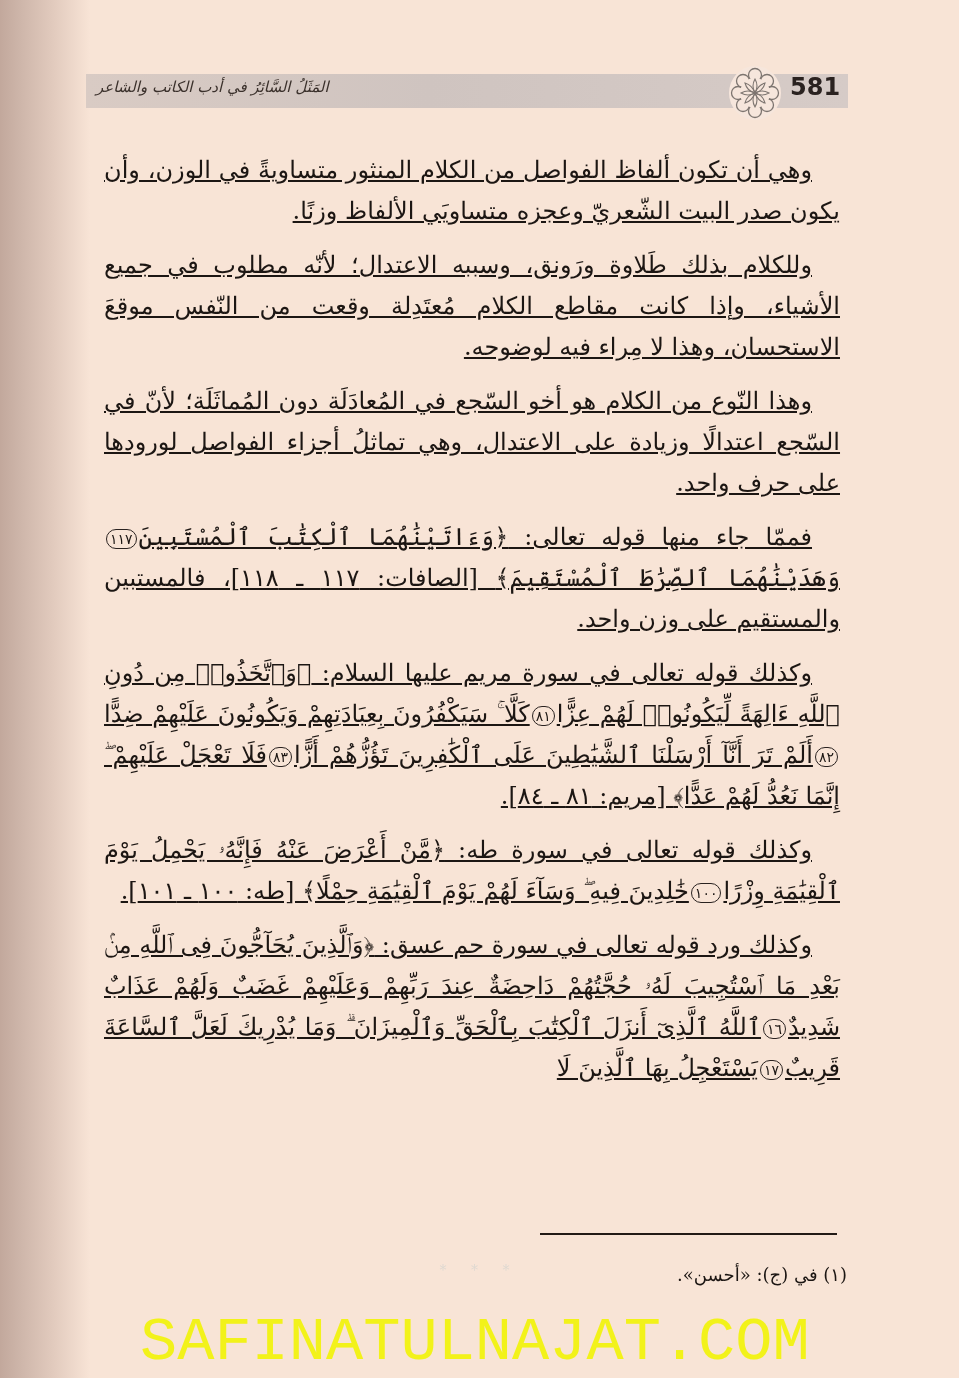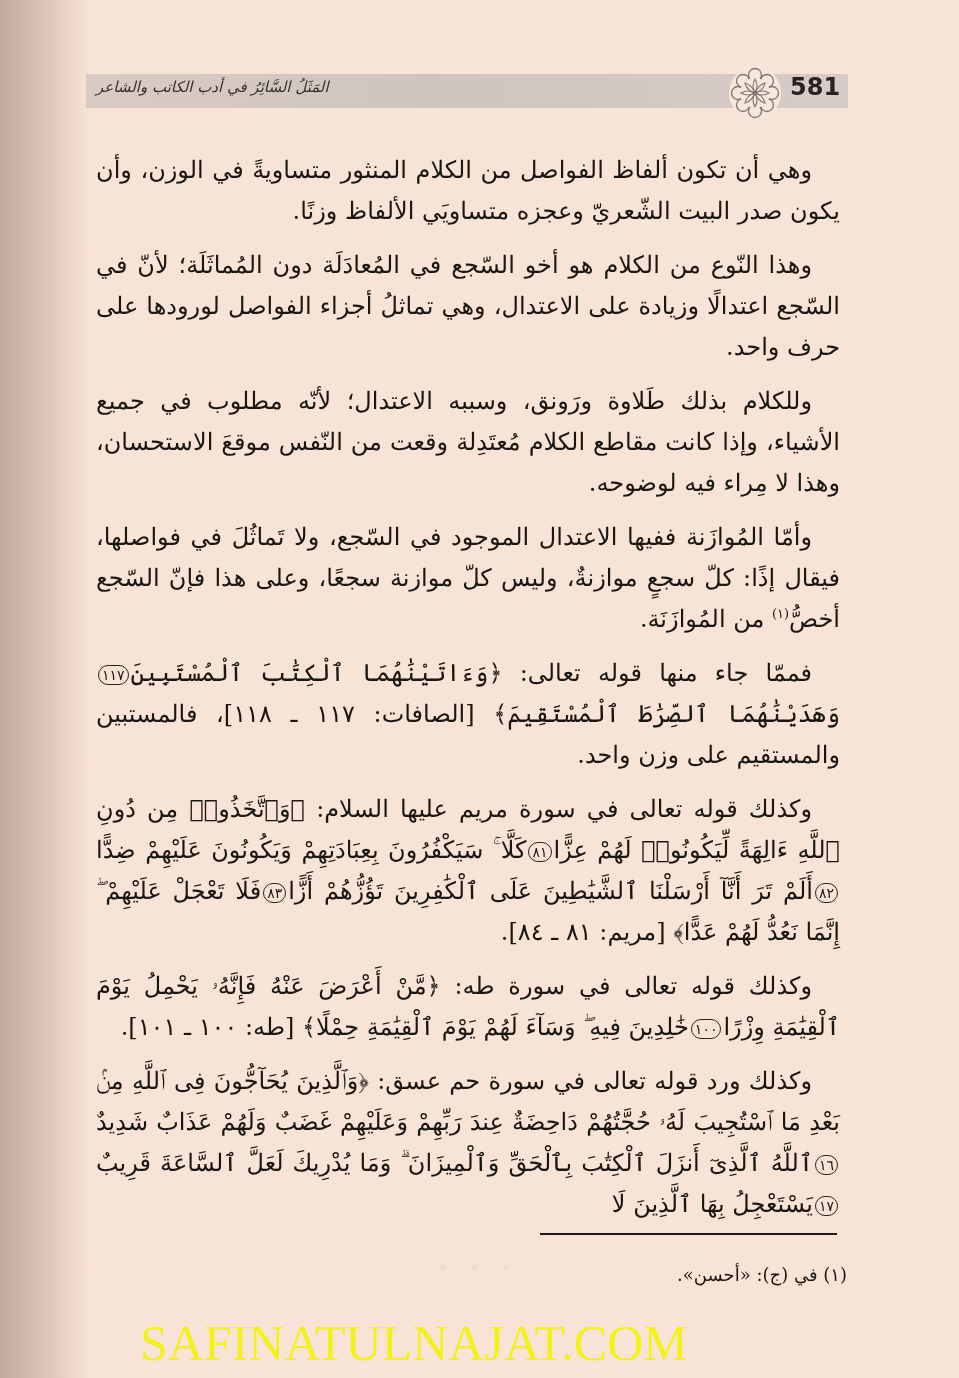--- a/index.html
+++ b/index.html
@@ -75,22 +75,23 @@
       text-align-last: center;
       font-family: "DejaVu Sans", sans-serif;
       font-weight: bold;
       font-size: 21px;
       margin: 0 0 10px 0;
       line-height: 30px;
     }
     .para {
       font-size: 24px;
       line-height: 41px;
-      margin: 0 0 13px 0;
+      margin: 0 0 13px 8px;
       text-indent: 0;
+      text-decoration: underline;
     }
     .para .indent { display: inline-block; width: 28px; }
     .para .quran {
       font-family: "DejaVu Serif", serif;
     }
     .para sup {
       font-size: 13px;
       vertical-align: super;
       line-height: 0;
     }
@@ -126,22 +127,22 @@
       right: 112px; top: 1262px;
       direction: rtl;
       font-size: 18px;
       line-height: 26px;
       white-space: nowrap;
       margin-left: 10px;
     }
     .watermark {
       position: absolute;
       left: 140px; top: 1316px;
-      font-family: Liberation Serif, serif;
-      font-size: 50px;
+      font-family: Liberation Mono, monospace;
+      font-size: 62px;
       color: #f2f21a;
       letter-spacing: 0px;
       white-space: nowrap;
       line-height: 54px;
     }
   </style>
 </head>
 <body>
 
 <div class="spine-shade"></div>
@@ -177,25 +178,24 @@
       </g>
       <circle cx="26" cy="27" r="1.2" fill="#7d7570"></circle>
     </svg>
   </div>
   <div class="page-number">581</div>
 
   <div class="content">
 
     <p class="para"><span class="indent"></span><span>وهي أن تكون ألفاظ الفواصل من الكلام المنثور متساويةً في الوزن، وأن يكون صدر البيت الشّعريّ وعجزه متساويَي الألفاظ وزنًا.</span></p>
 
+    <p class="para"><span class="indent"></span><span>وللكلام بذلك طَلاوة ورَونق، وسببه الاعتدال؛ لأنّه مطلوب في جميع الأشياء، وإذا كانت مقاطع الكلام مُعتَدِلة وقعت من النّفس موقعَ الاستحسان، وهذا لا مِراء فيه لوضوحه.</span></p>
+
     <p class="para"><span class="indent"></span><span>وهذا النّوع من الكلام هو أخو السّجع في المُعادَلَة دون المُماثَلَة؛ لأنّ في السّجع اعتدالًا وزيادة على الاعتدال، وهي تماثلُ أجزاء الفواصل لورودها على حرف واحد.</span></p>
 
-    <p class="para"><span class="indent"></span><span>وللكلام بذلك طَلاوة ورَونق، وسببه الاعتدال؛ لأنّه مطلوب في جميع الأشياء، وإذا كانت مقاطع الكلام مُعتَدِلة وقعت من النّفس موقعَ الاستحسان، وهذا لا مِراء فيه لوضوحه.</span></p>
-
-    <p class="para"><span class="indent"></span><span>وأمّا المُوازَنة ففيها الاعتدال الموجود في السّجع، ولا تَماثُلَ في فواصلها، فيقال إذًا: كلّ سجعٍ موازنةٌ، وليس كلّ موازنة سجعًا، وعلى هذا فإنّ السّجع أخصُّ</span><sup>(١)</sup><span> من المُوازَنَة.</span></p>
 
     <p class="para"><span class="indent"></span><span>فممّا جاء منها قوله تعالى: </span><span class="quran">﴿وَءَاتَيْنَٰهُمَا ٱلْكِتَٰبَ ٱلْمُسْتَبِينَ</span><span class="ayah-mark">١١٧</span><span class="quran">وَهَدَيْنَٰهُمَا ٱلصِّرَٰطَ ٱلْمُسْتَقِيمَ﴾</span><span> [الصافات: ١١٧ ـ ١١٨]، فالمستبين والمستقيم على وزن واحد.</span></p>
 
     <p class="para"><span class="indent"></span><span>وكذلك قوله تعالى في سورة مريم عليها السلام: </span><span class="quran">﴿وَٱتَّخَذُوا۟ مِن دُونِ ٱللَّهِ ءَالِهَةً لِّيَكُونُوا۟ لَهُمْ عِزًّا</span><span class="ayah-mark">٨١</span><span class="quran">كَلَّا ۚ سَيَكْفُرُونَ بِعِبَادَتِهِمْ وَيَكُونُونَ عَلَيْهِمْ ضِدًّا</span><span class="ayah-mark">٨٢</span><span class="quran">أَلَمْ تَرَ أَنَّآ أَرْسَلْنَا ٱلشَّيَٰطِينَ عَلَى ٱلْكَٰفِرِينَ تَؤُزُّهُمْ أَزًّا</span><span class="ayah-mark">٨٣</span><span class="quran">فَلَا تَعْجَلْ عَلَيْهِمْ ۖ إِنَّمَا نَعُدُّ لَهُمْ عَدًّا﴾</span><span> [مريم: ٨١ ـ ٨٤].</span></p>
 
     <p class="para"><span class="indent"></span><span>وكذلك قوله تعالى في سورة طه: </span><span class="quran">﴿مَّنْ أَعْرَضَ عَنْهُ فَإِنَّهُۥ يَحْمِلُ يَوْمَ ٱلْقِيَٰمَةِ وِزْرًا</span><span class="ayah-mark">١٠٠</span><span class="quran">خَٰلِدِينَ فِيهِ ۖ وَسَآءَ لَهُمْ يَوْمَ ٱلْقِيَٰمَةِ حِمْلًا﴾</span><span> [طه: ١٠٠ ـ ١٠١].</span></p>
 
     <p class="para"><span class="indent"></span><span>وكذلك ورد قوله تعالى في سورة حم عسق: </span><span class="quran">﴿وَٱلَّذِينَ يُحَآجُّونَ فِى ٱللَّهِ مِنۢ بَعْدِ مَا ٱسْتُجِيبَ لَهُۥ حُجَّتُهُمْ دَاحِضَةٌ عِندَ رَبِّهِمْ وَعَلَيْهِمْ غَضَبٌ وَلَهُمْ عَذَابٌ شَدِيدٌ</span><span class="ayah-mark">١٦</span><span class="quran">ٱللَّهُ ٱلَّذِىٓ أَنزَلَ ٱلْكِتَٰبَ بِٱلْحَقِّ وَٱلْمِيزَانَ ۗ وَمَا يُدْرِيكَ لَعَلَّ ٱلسَّاعَةَ قَرِيبٌ</span><span class="ayah-mark">١٧</span><span class="quran">يَسْتَعْجِلُ بِهَا ٱلَّذِينَ لَا</span></p>
   </div>
 

